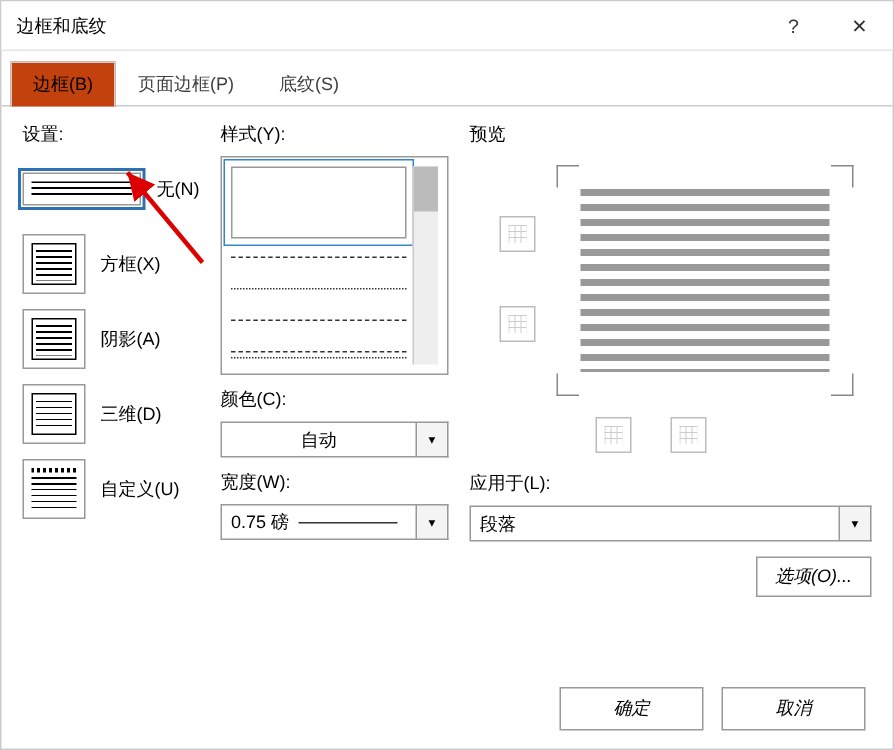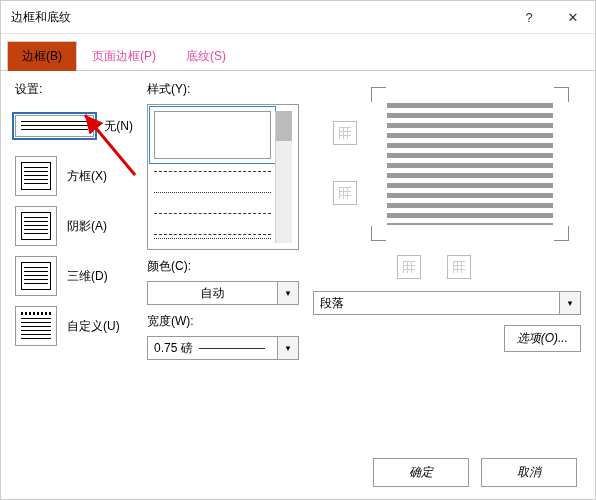--- a/index.html
+++ b/index.html
@@ -1,21 +1,21 @@
 <!DOCTYPE html>
 <html><head>
 <meta charset="utf-8">
 <style>
 body{margin:0;font-family:"Microsoft YaHei","Segoe UI",sans-serif;font-size:12px;background:#fff;color:#000;}
 .window{width:596px;height:500px;background:#fff;border:1px solid #ccc;box-sizing:border-box;position:relative;}
 .titlebar{height:32px;background:#fff;display:flex;align-items:center;padding:0 0 0 10px;border-bottom:1px solid #e5e5e5;justify-content:space-between;}
 .titlebar .title{flex:1;font-size:12px;}
 .titlebar .tbtn{width:44px;height:32px;display:flex;align-items:center;justify-content:center;font-size:13px;color:#333;}
 .tabs{display:flex;border-bottom:1px solid #ccc;padding:6px 6px 0 6px;gap:0;}
-.tab{padding:6px 14px 6px 14px;border:1px solid transparent;border-bottom:none;color:#ec4899;position:relative;top:1px;}
+.tab{padding:6px 14px 6px 14px;border:1px solid transparent;border-bottom:none;color:#404040;position:relative;top:1px;}
 .tab.active{border-color:#ccc;background:#c2410c;color:#000;}
 .content{display:flex;padding:10px 14px 0 14px;gap:14px;box-sizing:border-box;height:366px;}
 .col-set{width:118px;}
 .col-style{width:152px;}
 .col-prev{flex:1;}
 .lbl{margin-bottom:6px;}
 .setitems{display:flex;flex-direction:column;gap:6px;}
 .sitem{display:flex;align-items:center;gap:10px;height:44px;}
 .thumb{width:42px;height:40px;border:1px solid #999;background:#fff;position:relative;box-sizing:border-box;}
 .thumb.sel{outline:2px solid #2f6fb4;outline-offset:1px;}
@@ -143,20 +143,21 @@
       <div class="sel-row">
         <div class="sel">
             <span>0.75 磅</span>
             <span class="lineprev"></span>
           </div>
         <div class="dd-btn">▾</div>
       </div>
     </div>
 
     <div class="col-prev">
+      <div class="lbl">预览</div>
       <div class="preview-area">
         <div class="corner tl"></div>
         <div class="corner tr"></div>
         <div class="corner bl"></div>
         <div class="corner br"></div>
         <div class="doc"></div>
         <div class="sidebtn sb-l1">
             <div class="g"></div>
           </div>
         <div class="sidebtn sb-l2">
@@ -165,20 +166,21 @@
       </div>
       <div class="bot-btns">
         <div class="sidebtn" style="position:static">
             <div class="g"></div>
           </div>
         <div class="sidebtn" style="position:static">
             <div class="g"></div>
           </div>
       </div>
       <div class="apply">
+        <div class="lbl">应用于(L):</div>
         <div class="apply-sel">
           <div class="sel">
               <span class="sv">段落</span>
             </div>
           <div class="dd-btn">▾</div>
         </div>
         <div class="opt-row">
           <span class="btn">选项(O)...</span>
         </div>
       </div>

